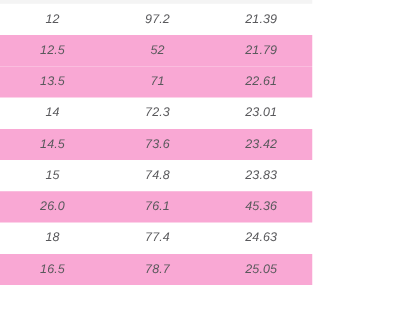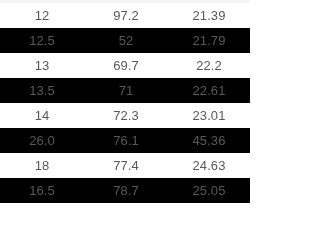--- a/index.html
+++ b/index.html
@@ -19,34 +19,35 @@
     border-collapse: collapse;
     table-layout: fixed;
   }
   #data-table tr {
     height: 25px;
   }
   #data-table tr.stripe-light {
     background: #ffffff;
   }
   #data-table tr.stripe-dark {
-    background: #000000;
+    background: #f9a8d4;
   }
   #data-table td {
     text-align: center;
     vertical-align: middle;
-    font-size: 13px;
+    font-size: 10px;
     color: #59595c;
     padding: 0;
     border: none;
     letter-spacing: 0.1px;
     line-height: 25px;
     height: 25px;
     overflow: hidden;
     white-space: nowrap;
+    font-style: italic;
   }
   #data-table td.col-0 { width: 84px; }
   #data-table td.col-1 { width: 84px; }
   #data-table td.col-2 { width: 82px; }
   
   #top-edge {
     width: 250px;
     height: 3px;
     background: #f4f4f4;
   }
@@ -62,34 +63,39 @@
   <tr class="stripe-light">
         <td class="col-0">12</td>
         <td class="col-1">97.2</td>
         <td class="col-2">21.39</td>
       </tr>
       <tr class="stripe-dark">
         <td class="col-0">12.5</td>
         <td class="col-1">52</td>
         <td class="col-2">21.79</td>
       </tr>
-      <tr class="stripe-light">
-        <td class="col-0">13</td>
-        <td class="col-1">69.7</td>
-        <td class="col-2">22.2</td>
-      </tr>
       <tr class="stripe-dark">
         <td class="col-0">13.5</td>
         <td class="col-1">71</td>
         <td class="col-2">22.61</td>
       </tr>
       <tr class="stripe-light">
         <td class="col-0">14</td>
         <td class="col-1">72.3</td>
         <td class="col-2">23.01</td>
+      </tr>
+      <tr class="stripe-dark">
+        <td class="col-0">14.5</td>
+        <td class="col-1">73.6</td>
+        <td class="col-2">23.42</td>
+      </tr>
+      <tr class="stripe-light">
+        <td class="col-0">15</td>
+        <td class="col-1">74.8</td>
+        <td class="col-2">23.83</td>
       </tr>
       <tr class="stripe-dark">
         <td class="col-0">26.0</td>
         <td class="col-1">76.1</td>
         <td class="col-2">45.36</td>
       </tr>
       <tr class="stripe-light">
         <td class="col-0">18</td>
         <td class="col-1">77.4</td>
         <td class="col-2">24.63</td>

